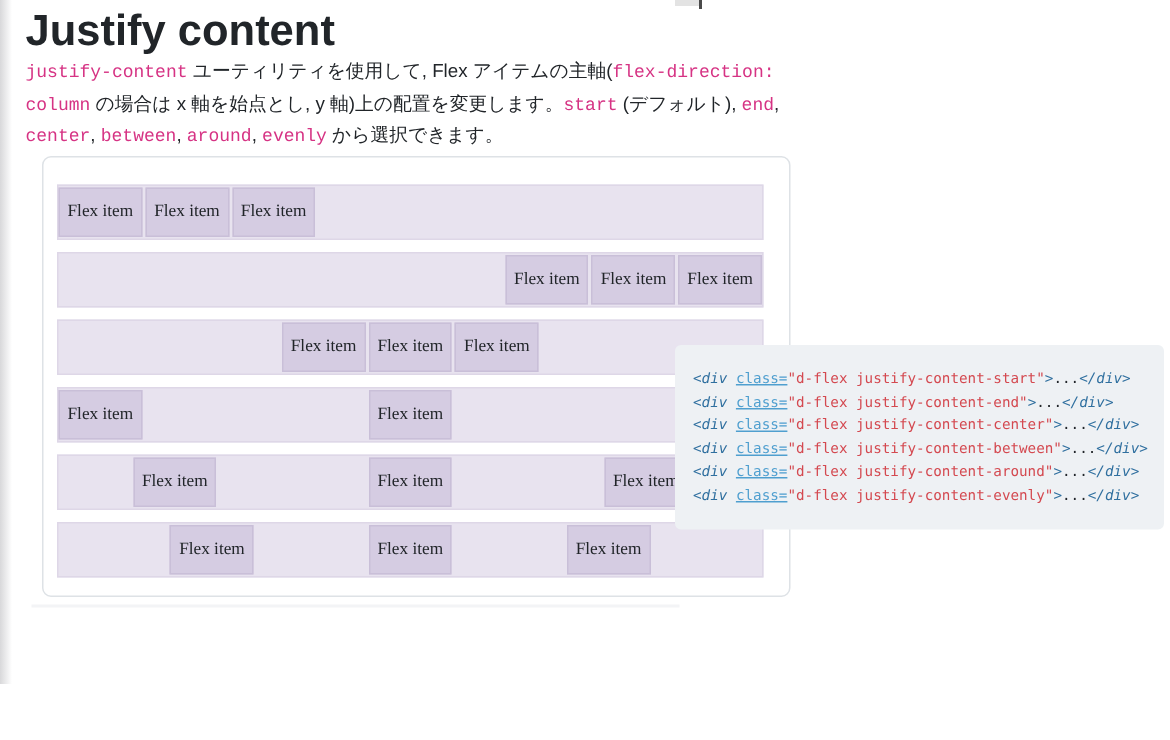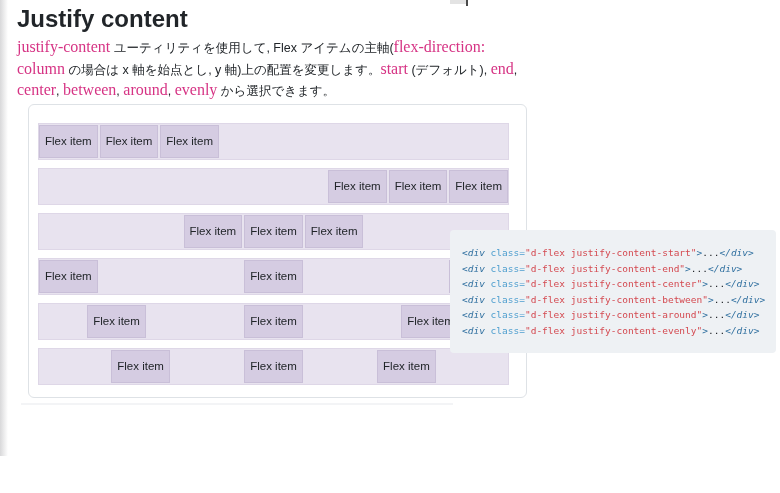--- a/index.html
+++ b/index.html
@@ -13,37 +13,38 @@
   .left-shade {
     position: absolute; left: 0; top: 0; width: 8px; height: 456px;
     background: linear-gradient(to right, rgba(40,40,50,0.18), rgba(255,255,255,0));
   }
   .scroll-frag { position: absolute; left: 450px; top: 0; width: 17px; height: 4px; background: #e3e3e3; }
   .scroll-tick { position: absolute; left: 466px; top: 0; width: 2px; height: 6px; background: #4a4a4a; }
   .bottom-strip { position: absolute; left: 21px; top: 403px; width: 432px; height: 2px; background: #f3f4f6; }
 
   h2.page-title {
     position: absolute; left: 17px; top: 5px;
-    font-size: 24px; font-weight: 600; color: #212529;
+    font-size: 29px; font-weight: 600; color: #212529;
   }
 
   .intro {
     position: absolute; left: 17px; top: 37px; width: 438px;
     font-size: 12.5px; line-height: 20.5px; color: #212529;
   }
   .intro .line { white-space: nowrap; }
   .intro code {
-    font-family: Liberation Serif, serif;
-    font-size: 16px; color: #d63384;
+    font-family: Liberation Mono, monospace;
+    font-size: 12px; color: #d63384;
   }
 
   .example-card {
     position: absolute; left: 28px; top: 104px; width: 499px; height: 294px;
     background: #fff; border: 1px solid #dee2e6; border-radius: 6px;
     padding: 18px 17px 14px 9px;
+    font-family: Liberation Serif, serif;
   }
   .flex-row {
     display: flex; align-items: center; gap: 2px;
     height: 37px; margin-bottom: 8px;
     background: #e8e3ef; border: 1px solid #ded7e7;
   }
   .flex-row:last-child { margin-bottom: 0; }
   .flex-item {
     height: 33px; padding: 8px 5px;
     font-size: 11.5px; line-height: 15px; white-space: nowrap;
@@ -53,21 +54,21 @@
   .code-block {
     position: absolute; left: 450px; top: 230px; width: 326px; height: 123px;
     background: #eef1f4; border-radius: 4px;
     padding: 15px 12px 0 12px;
   }
   .code-line {
     font-family: "DejaVu Sans Mono", "Liberation Mono", monospace;
     font-size: 9.5px; line-height: 15.5px; white-space: pre;
   }
   .tok-tag   { color: #2f6f9f; font-style: italic; }
-  .tok-attr  { color: #4f9fcf; }
+  .tok-attr  { color: #4f9fcf; text-decoration: underline; }
   .tok-str   { color: #d44950; }
   .tok-plain { color: #212529; }
 </style>
 </head>
 <body>
 
 <div class="left-shade"></div>
 <div class="scroll-frag"></div>
 <div class="scroll-tick"></div>
 

